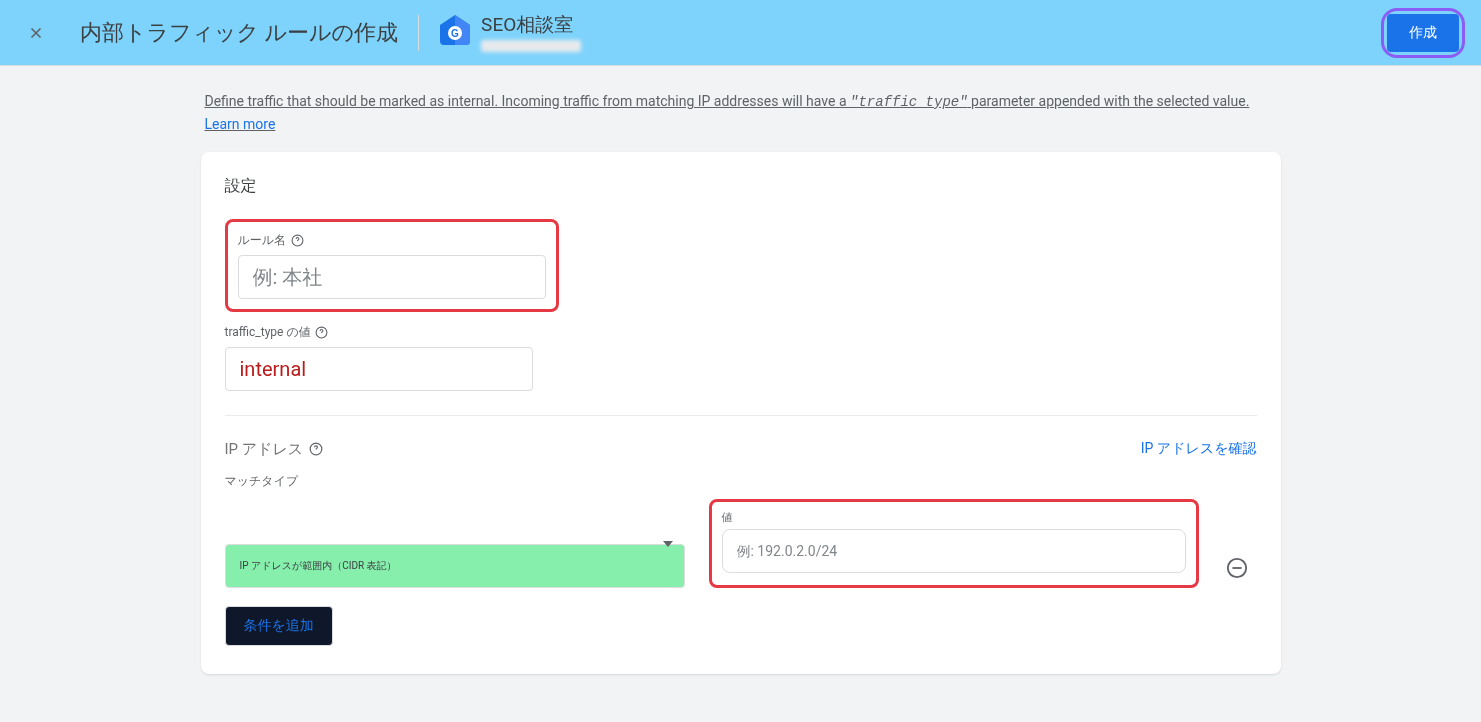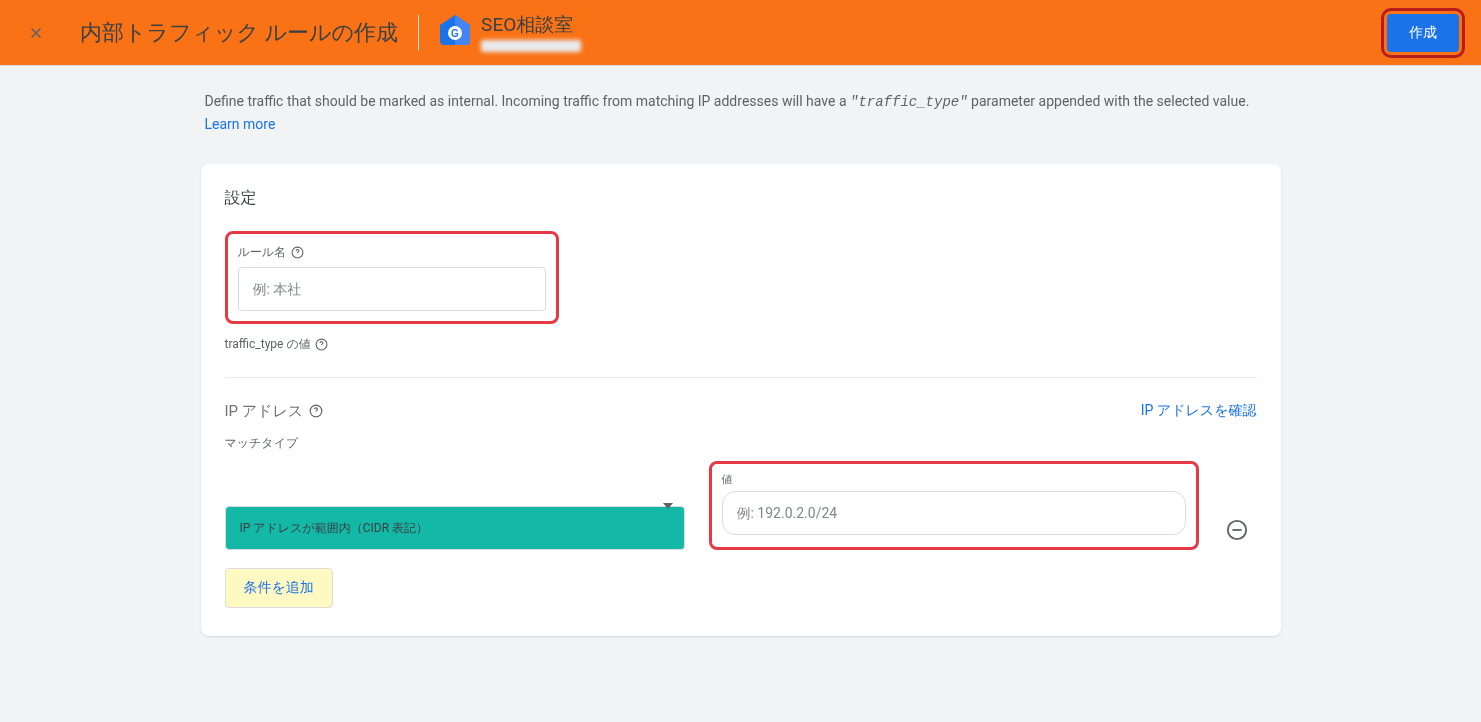--- a/index.html
+++ b/index.html
@@ -3,21 +3,21 @@
   <meta charset="utf-8">
   <style>
     * { box-sizing: border-box; margin: 0; padding: 0; }
     body {
       font-family: 'Google Sans', Roboto, Arial, sans-serif;
       background: #f1f3f4;
       color: #202124;
       font-size: 14px;
     }
     .header {
-      background: #f97316;
+      background: #7dd3fc;
       border-bottom: 1px solid #dadce0;
       display: flex;
       align-items: center;
       padding: 0 16px;
       height: 66px;
       position: relative;
     }
     .close-btn {
       width: 40px;
       height: 40px;
@@ -57,22 +57,22 @@
     .property-sub {
       width: 100px;
       height: 12px;
       background: #e8eaed;
       filter: blur(2px);
       border-radius: 2px;
       margin-top: 2px;
     }
     .create-btn-wrap {
       margin-left: auto;
-      border: 3px solid #b91c1c;
-      border-radius: 10px;
+      border: 3px solid #8b5cf6;
+      border-radius: 16px;
       padding: 3px;
     }
     .create-btn {
       background: #1a73e8;
       color: #fff;
       border: none;
       border-radius: 4px;
       padding: 10px 22px;
       font-size: 14px;
       cursor: pointer;
@@ -80,22 +80,23 @@
     }
     .container {
       max-width: 1080px;
       margin: 0 auto;
       padding: 24px 0 40px;
     }
     .description {
       font-size: 14px;
       color: #5f6368;
       line-height: 1.6;
-      margin-bottom: 28px;
+      margin-bottom: 16px;
       padding: 0 4px;
+      text-decoration: underline;
     }
     .description code {
       font-family: 'Courier New', monospace;
       font-style: italic;
     }
     .link { color: #1a73e8; text-decoration: none; cursor: pointer; }
     .card {
       background: #fff;
       border-radius: 8px;
       box-shadow: 0 1px 2px rgba(60,64,67,0.15);
@@ -122,21 +123,21 @@
       align-items: center;
       justify-content: center;
       color: #5f6368;
     }
     .text-input {
       width: 308px;
       height: 44px;
       border: 1px solid #dadce0;
       border-radius: 4px;
       padding: 0 14px;
-      font-size: 14px;
+      font-size: 20px;
       color: #b91c1c;
       font-family: inherit;
     }
     .text-input::placeholder { color: #80868b; }
     .highlight-box {
       border: 3px solid #e63946;
       border-radius: 8px;
       padding: 10px;
       display: inline-block;
     }
@@ -163,23 +164,23 @@
       align-items: flex-end;
       margin-bottom: 18px;
     }
     .select-wrap { flex: 0 0 auto; margin-right: 24px; }
     .select-input {
       width: 460px;
       height: 44px;
       border: 1px solid #dadce0;
       border-radius: 4px;
       padding: 0 40px 0 14px;
-      font-size: 12px;
+      font-size: 10px;
       color: #3c4043;
-      background: #14b8a6;
+      background: #86efac;
       appearance: none;
       font-family: inherit;
       cursor: pointer;
       margin-top: 48px;
     }
     .select-container { position: relative; display: inline-block; }
     .dropdown-arrow {
       position: absolute;
       right: 12px;
       top: 50%;
@@ -196,40 +197,40 @@
       padding: 8px 10px 12px;
     }
     .value-wrap .field-label {
       font-size: 11px;
       margin-bottom: 4px;
     }
     .value-input {
       width: 100%;
       height: 44px;
       border: 1px solid #dadce0;
-      border-radius: 13px;
+      border-radius: 8px;
       padding: 0 14px;
       font-size: 14px;
       font-family: inherit;
     }
     .value-input::placeholder { color: #80868b; }
     .remove-btn {
       width: 40px;
       height: 40px;
       display: flex;
       align-items: center;
       justify-content: center;
       cursor: pointer;
       color: #5f6368;
       margin-left: 18px;
       border-radius: 50%;
     }
     .add-btn {
       border: 1px solid #dadce0;
-      background: #fef9c3;
+      background: #0f172a;
       color: #1a73e8;
       border-radius: 4px;
       padding: 10px 18px;
       font-size: 14px;
       cursor: pointer;
       font-family: inherit;
     }
   </style>
 </head>
 <body>
@@ -285,20 +286,21 @@
     <div class="field-group" style="margin-top:12px;">
       <div class="field-label">
         <span>traffic_type の値</span>
         <span class="help-icon">
           <svg width="13" height="13" viewBox="0 0 24 24" fill="none" stroke="currentColor" stroke-width="2">
               <circle cx="12" cy="12" r="10"></circle>
               <path d="M9.5 9a2.5 2.5 0 015 0c0 1.5-2.5 2-2.5 4M12 17h.01"></path>
             </svg>
         </span>
       </div>
+      <input class="text-input" type="text" value="internal" style="">
     </div>
 
     <hr class="hr">
 
     <div class="subsection-header">
       <div class="subsection-title">
         <span>IP アドレス</span>
         <span class="help-icon">
           <svg width="14" height="14" viewBox="0 0 24 24" fill="none" stroke="currentColor" stroke-width="2">
               <circle cx="12" cy="12" r="10"></circle>

